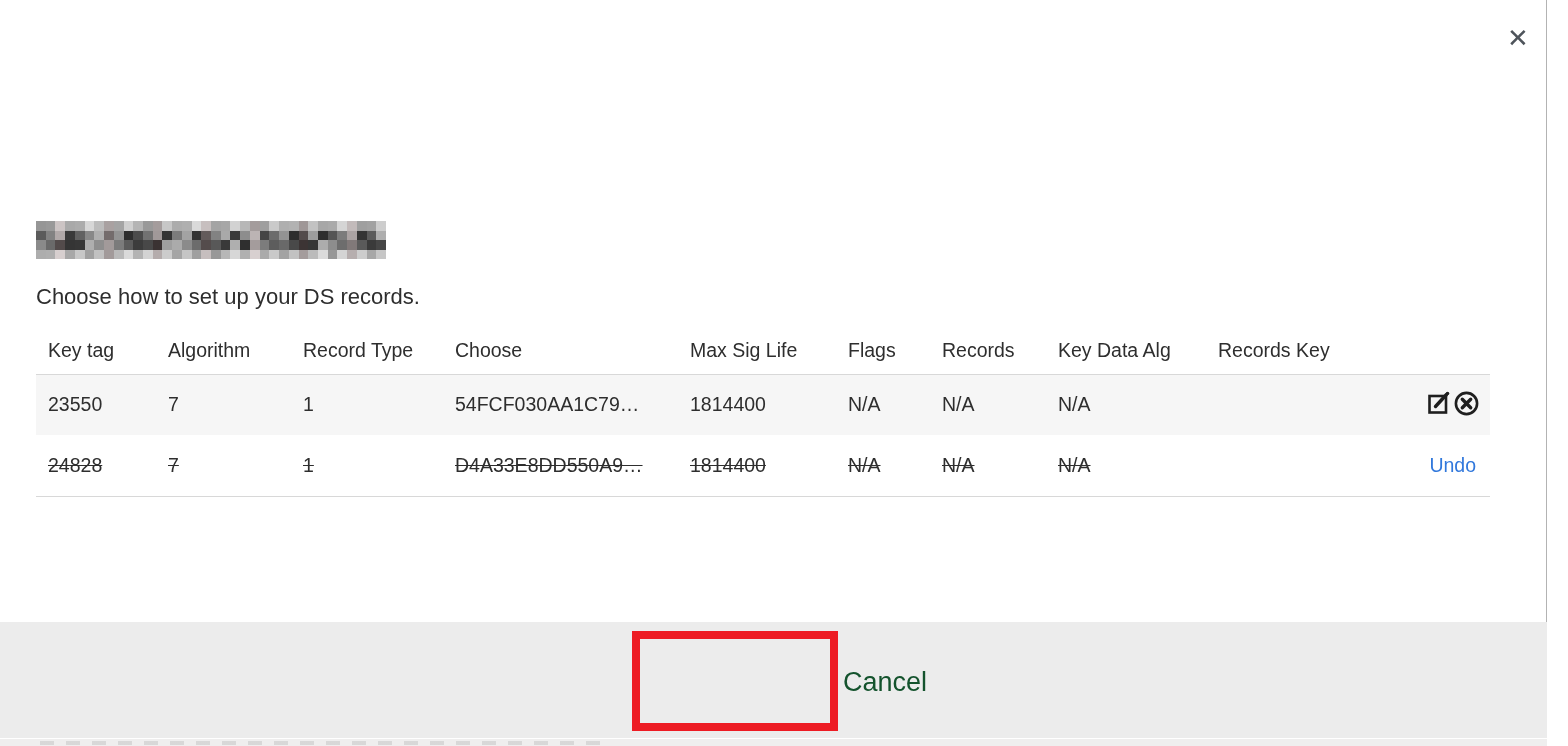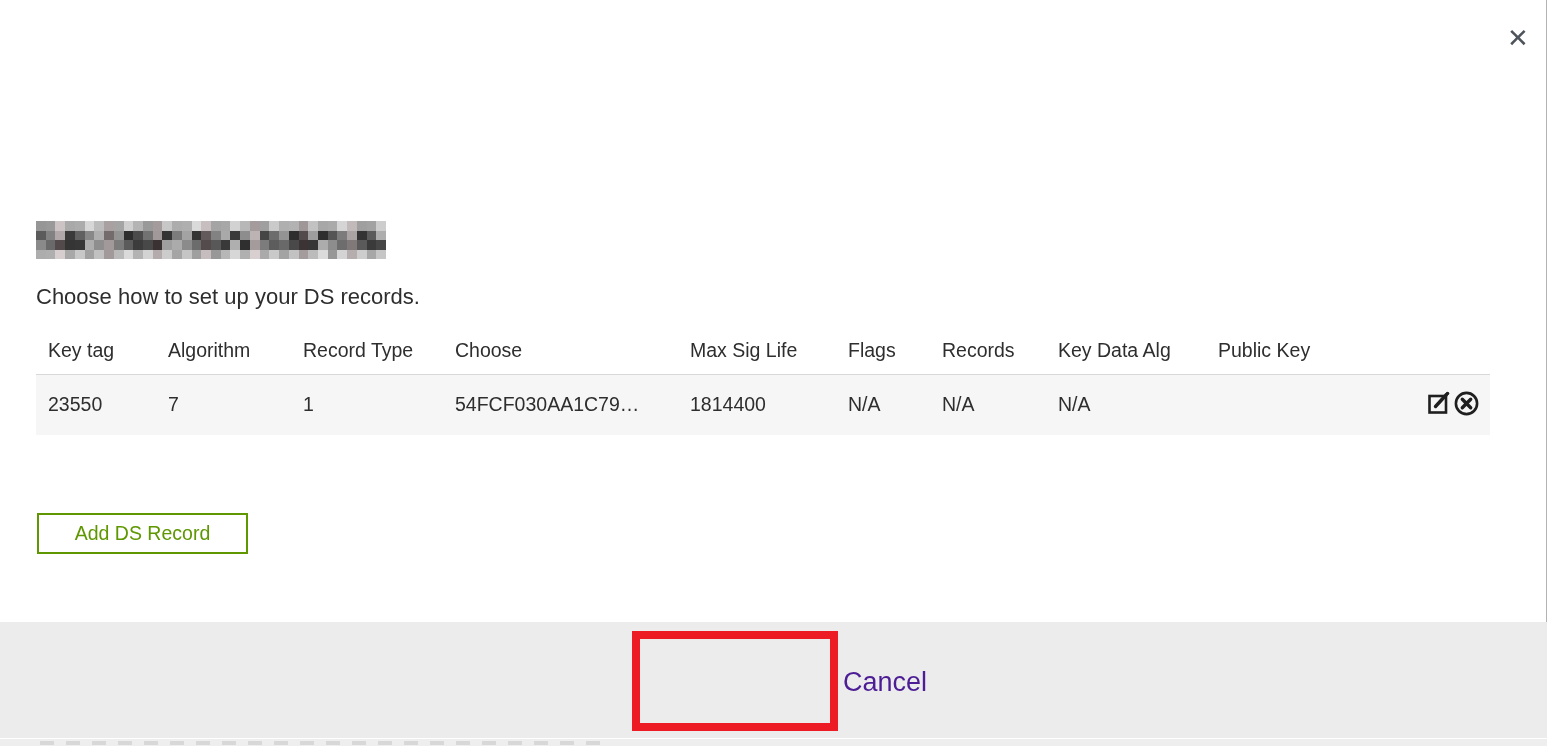--- a/index.html
+++ b/index.html
@@ -44,21 +44,21 @@
 
   .red-annotation { position:absolute; left:632px; top:631px; width:206px; height:100px;
     border:8px solid #ed1b23; background:transparent; pointer-events:none; }
 
   .save-btn { position:absolute; left:653px; top:649px; width:161px; height:66px;
     background:#5e9700; border:none; border-bottom:7px solid #4b7a00; border-radius:2px;
     color:#ffffff; font-size:27px; text-align:center; cursor:pointer;
     font-family:"Liberation Sans","DejaVu Sans",sans-serif; }
 
   .cancel-link { position:absolute; left:843px; top:667px; font-size:27px;
-    color:#4c1d95; cursor:pointer; }
+    color:#14532d; cursor:pointer; }
 
   .page-edge { position:absolute; left:0; top:739px; width:1547px; height:7px;
     background:#efeeee; overflow:hidden; }
   .page-edge-marks { position:absolute; left:40px; top:2px; width:560px; height:4px;
     background:repeating-linear-gradient(90deg,#c9c9c9 0 14px,transparent 14px 26px);
     opacity:.6; }
 </style>
 </head>
 <body>
 
@@ -233,21 +233,21 @@
       <thead>
         <tr>
           <th>Key tag</th>
           <th>Algorithm</th>
           <th>Record Type</th>
           <th>Choose</th>
           <th>Max Sig Life</th>
           <th>Flags</th>
           <th>Records</th>
           <th>Key Data Alg</th>
-          <th>Public Key</th>
+          <th>Records Key</th>
           <th></th>
         </tr>
       </thead>
       <tbody>
         <tr class="row-normal">
           <td class="cell">23550</td>
           <td class="cell">7</td>
           <td class="cell">1</td>
           <td class="cell">54FCF030AA1C79…</td>
           <td class="cell">1814400</td>
@@ -263,24 +263,37 @@
                 <circle cx="21.5" cy="4.5" r="1.8" fill="#1f1f1f"></circle>
               </svg>
             </span><span class="icon-btn">
               <svg width="27" height="27" viewBox="0 0 27 27">
                 <circle cx="13.5" cy="14.5" r="10.6" fill="none" stroke="#1f1f1f" stroke-width="2.6"></circle>
                 <path d="M9.3 10.3 L17.7 18.7 M17.7 10.3 L9.3 18.7" stroke="#1f1f1f" stroke-width="3.4" stroke-linecap="round"></path>
               </svg>
             </span>
           </td>
         </tr>
+        <tr class="row-deleted">
+          <td class="cell">24828</td>
+          <td class="cell">7</td>
+          <td class="cell">1</td>
+          <td class="cell">D4A33E8DD550A9…</td>
+          <td class="cell">1814400</td>
+          <td class="cell">N/A</td>
+          <td class="cell">N/A</td>
+          <td class="cell">N/A</td>
+          <td class="cell"></td>
+          <td class="actions-cell">
+            <span class="undo-link">Undo</span>
+          </td>
+        </tr>
       </tbody>
     </table>
 
-    <div class="add-btn">Add DS Record</div>
 
     <div class="footer"></div>
 
 
     <div class="cancel-link">Cancel</div>
 
     <div class="red-annotation"></div>
   </div>
 
   <div class="page-edge">

